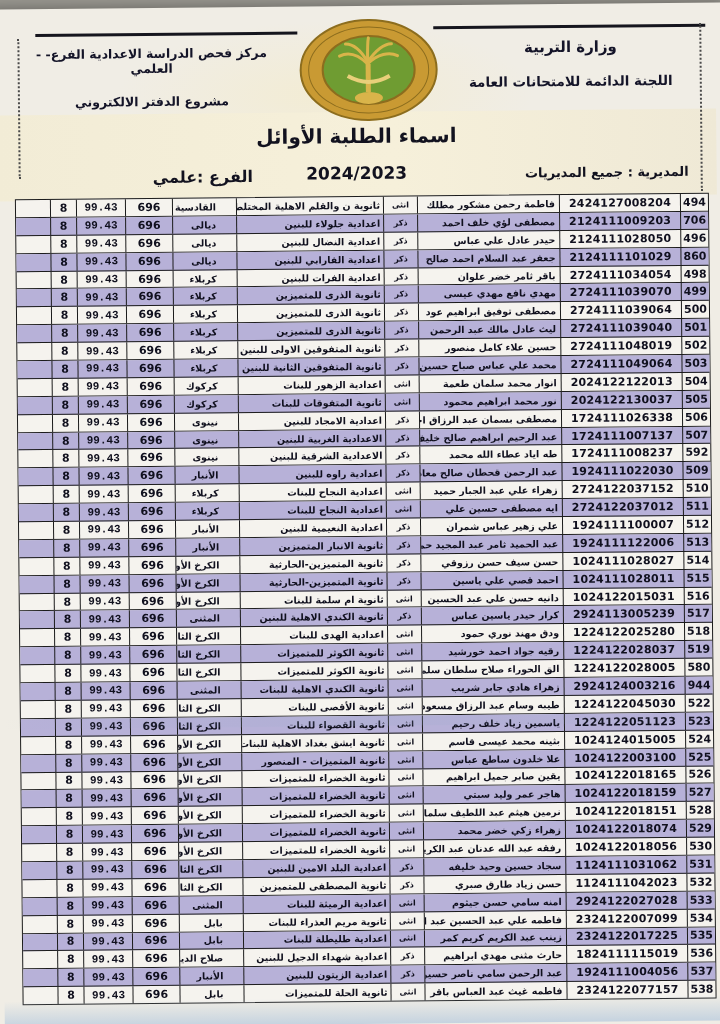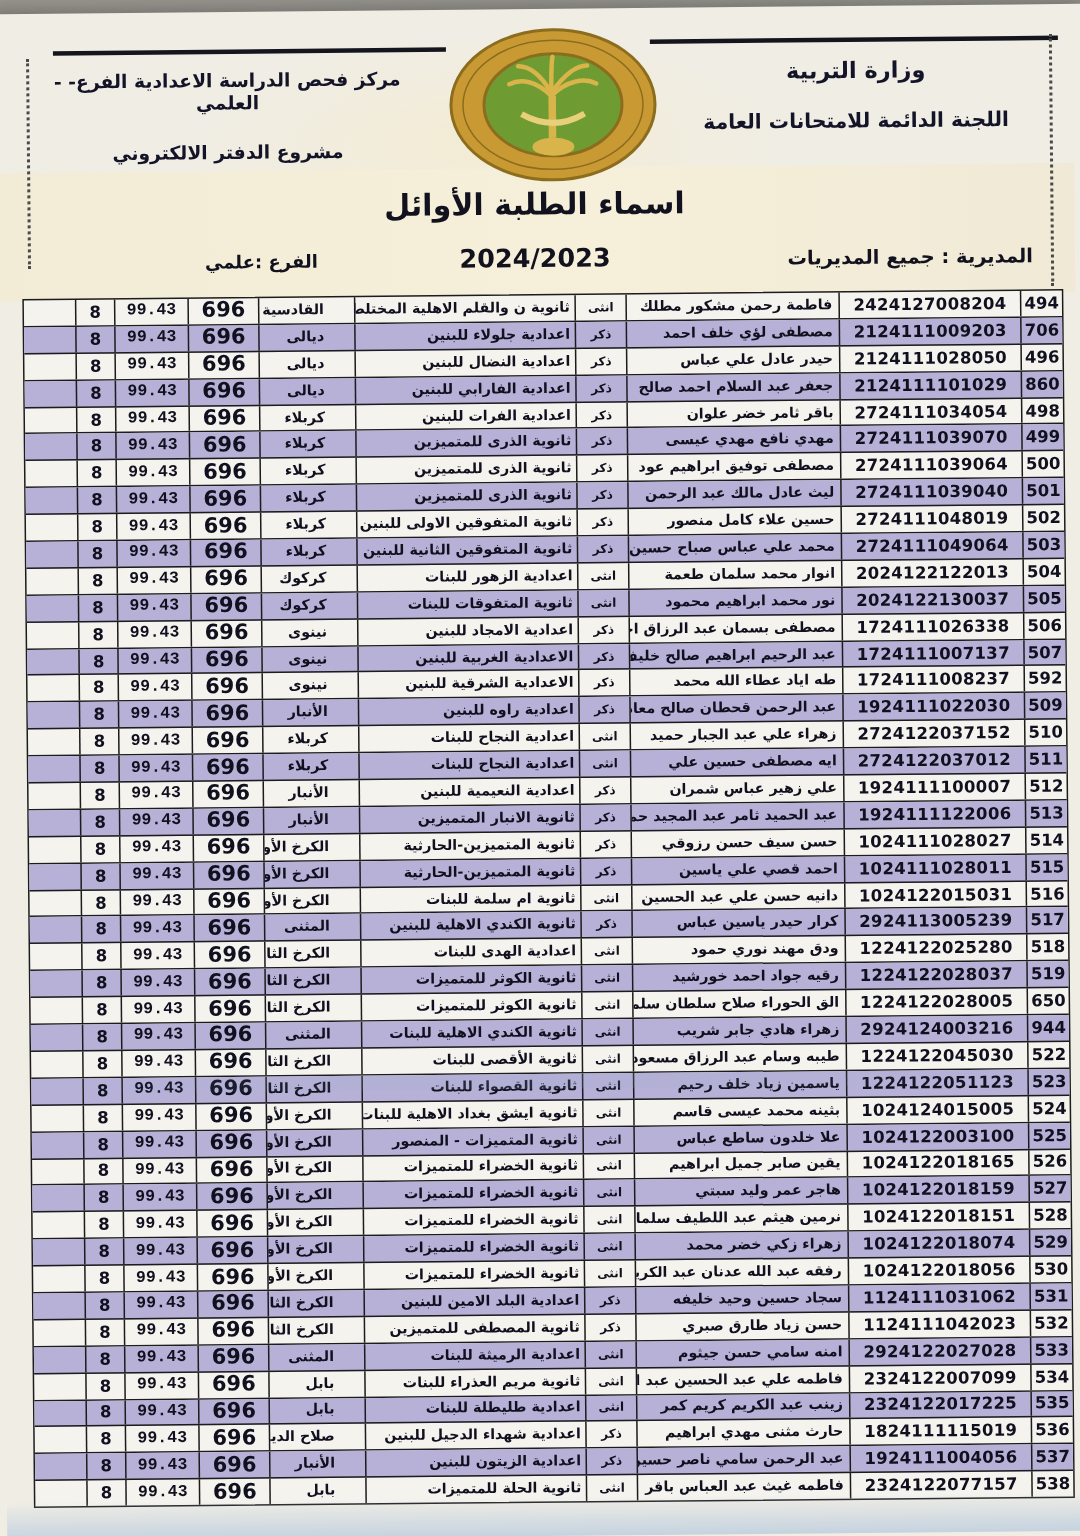--- a/index.html
+++ b/index.html
@@ -33,21 +33,21 @@
   .hblock-right .l2{font-size:13.5px;margin-top:17px;}
   .hblock-left{left:30px;top:44px;width:252px;}
   .hblock-left .l1{font-size:12.5px;}
   .hblock-left .l2{font-size:12.5px;margin-top:18px;}
   .logo{position:absolute;left:302px;top:18px;width:142px;height:104px;}
   .doc-title{position:absolute;left:0;right:0;top:124px;text-align:center;
     font-size:20px;font-weight:bold;color:#12121f;}
   .info-row{position:absolute;left:0;right:0;top:162px;height:30px;color:#12121f;font-weight:bold;}
   .info-directorate{position:absolute;right:28px;top:5px;font-size:13px;direction:rtl;}
   .info-year{position:absolute;left:0;right:0;top:1px;text-align:center;font-size:17px;}
-  .info-branch{position:absolute;left:140px;top:4px;font-size:12px;direction:rtl;}
+  .info-branch{position:absolute;left:156px;top:4px;font-size:16px;direction:rtl;}
   
   .tbl{
     position:absolute;left:18px;top:196px;width:692px;height:804px;
     display:flex;flex-direction:column;
     border:1.6px solid #1c1c1c;
     direction:rtl;
     background:#f5f3ee;
   }
   .row{flex:1;display:flex;direction:rtl;border-bottom:1px solid #1c1c1c;}
   .row:last-child{border-bottom:none;}
@@ -58,21 +58,21 @@
     display:flex;align-items:center;
     color:#10101e;font-weight:bold;
   }
   .cell:last-child{border-left:none;}
   .c-no{width:28px;justify-content:center;font-size:11px;}
   .c-exam{width:121px;justify-content:center;font-size:11px;letter-spacing:.2px;}
   .c-name{width:142px;justify-content:flex-start;padding-right:4px;font-size:9.5px;}
   .c-gender{width:34px;justify-content:center;font-size:8px;}
   .c-school{width:147px;justify-content:flex-start;padding-right:3px;font-size:9.5px;}
   .c-gov{width:64px;justify-content:flex-start;padding-right:20px;font-size:9.5px;}
-  .c-total{width:47px;justify-content:center;font-size:14px;}
+  .c-total{width:47px;justify-content:center;font-size:11px;}
   .c-avg{width:49px;justify-content:center;font-size:11px;font-family:Liberation Mono, monospace;}
   .c-count{width:26px;justify-content:center;font-size:11px;}
   .c-blank{flex:1;}
   .bottom-tint{position:absolute;left:0;right:0;bottom:0;height:26px;
     background:linear-gradient(180deg,rgba(200,212,226,0),rgba(186,204,222,.8));}
   .smudge{position:absolute;left:0;right:0;top:716px;height:10px;
     background:linear-gradient(90deg,rgba(150,170,200,0),rgba(150,170,200,.18),rgba(150,170,200,0));}
 </style>
 </head>
 <body>
@@ -430,21 +430,21 @@
           <div class="cell c-name">رقيه جواد احمد خورشيد</div>
           <div class="cell c-gender">انثى</div>
           <div class="cell c-school">ثانوية الكوثر للمتميزات</div>
           <div class="cell c-gov">الكرخ الثالثة</div>
           <div class="cell c-total">696</div>
           <div class="cell c-avg">99.43</div>
           <div class="cell c-count">8</div>
           <div class="cell c-blank"></div>
         </div>
         <div class="row">
-          <div class="cell c-no">650</div>
+          <div class="cell c-no">580</div>
           <div class="cell c-exam">1224122028005</div>
           <div class="cell c-name">الق الحوراء صلاح سلطان سلمان</div>
           <div class="cell c-gender">انثى</div>
           <div class="cell c-school">ثانوية الكوثر للمتميزات</div>
           <div class="cell c-gov">الكرخ الثالثة</div>
           <div class="cell c-total">696</div>
           <div class="cell c-avg">99.43</div>
           <div class="cell c-count">8</div>
           <div class="cell c-blank"></div>
         </div>

